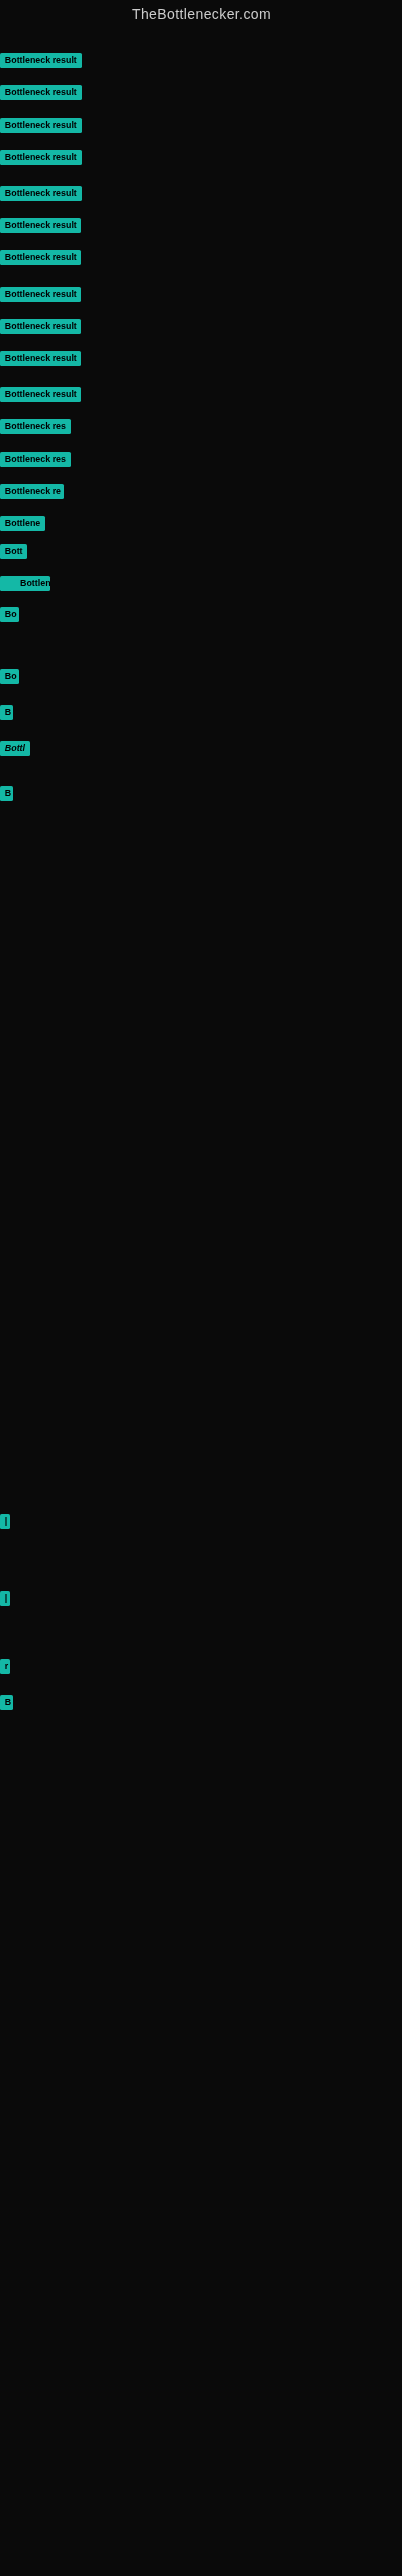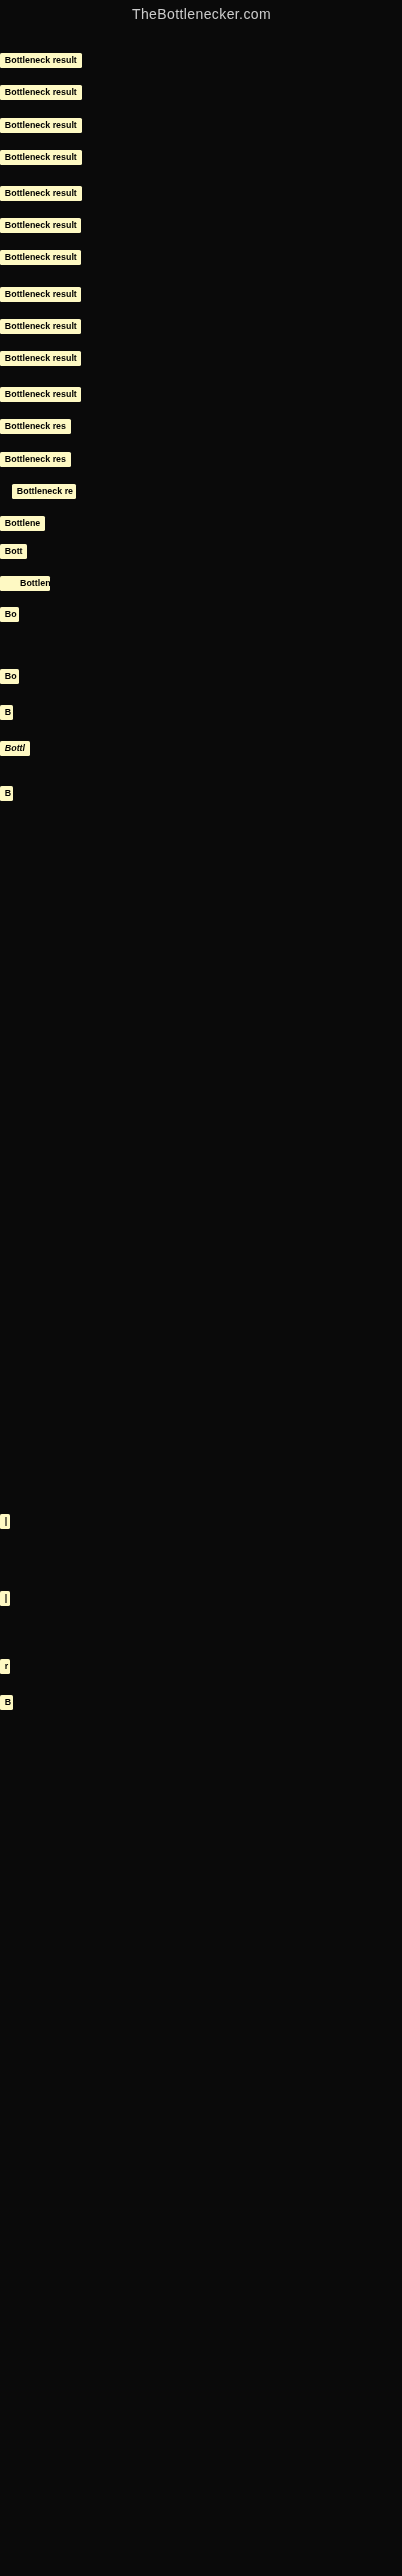--- a/index.html
+++ b/index.html
@@ -19,21 +19,21 @@
     .site-title {
       text-align: center;
       color: #cccccc;
       font-size: 14px;
       padding: 6.4px 0;
       letter-spacing: 0.4px;
     }
 
     .badge {
       display: inline-block;
-      background-color: #fef9c3;
+      background-color: #14b8a6;
       color: #000;
       font-size: 8.9px;
       font-weight: bold;
       padding: 2.4px 4.8px;
       border-radius: 1.6px;
       white-space: nowrap;
       overflow: hidden;
     }
 
     .badge-container {
@@ -54,21 +54,21 @@
     <div class="badge badge-container" style="top: 121px; left: 0px; max-width: 89px; overflow: hidden;">Bottleneck result</div>
     <div class="badge badge-container" style="top: 157px; left: 0px; max-width: 89px; overflow: hidden;">Bottleneck result</div>
     <div class="badge badge-container" style="top: 189px; left: 0px; max-width: 81px; overflow: hidden;">Bottleneck result</div>
     <div class="badge badge-container" style="top: 221px; left: 0px; max-width: 81px; overflow: hidden;">Bottleneck result</div>
     <div class="badge badge-container" style="top: 258px; left: 0px; max-width: 81px; overflow: hidden;">Bottleneck result</div>
     <div class="badge badge-container" style="top: 290px; left: 0px; max-width: 81px; overflow: hidden;">Bottleneck result</div>
     <div class="badge badge-container" style="top: 322px; left: 0px; max-width: 81px; overflow: hidden;">Bottleneck result</div>
     <div class="badge badge-container" style="top: 358px; left: 0px; max-width: 81px; overflow: hidden;">Bottleneck result</div>
     <div class="badge badge-container" style="top: 390px; left: 0px; max-width: 72px; overflow: hidden;">Bottleneck res</div>
     <div class="badge badge-container" style="top: 423px; left: 0px; max-width: 72px; overflow: hidden;">Bottleneck res</div>
-    <div class="badge badge-container" style="top: 455px; left: 0px; max-width: 64px; overflow: hidden; margin-left: 12px;">Bottleneck re</div>
+    <div class="badge badge-container" style="top: 455px; left: 0px; max-width: 64px; overflow: hidden;">Bottleneck re</div>
     <div class="badge badge-container" style="top: 487px; left: 0px; max-width: 52px; overflow: hidden;">Bottlene</div>
     <div class="badge badge-container" style="top: 515px; left: 0px; max-width: 32px; overflow: hidden; text-align: center;">Bott</div>
     <div class="badge badge-container" style="top: 547px; left: 0px; max-width: 50px; overflow: hidden; padding-left: 20px;">Bottlene</div>
     <div class="badge badge-container" style="top: 578px; left: 0px; max-width: 19.3px; overflow: hidden;">Bo</div>
     <div class="badge badge-container" style="top: 640px; left: 0px; max-width: 19.3px; overflow: hidden;">Bo</div>
     <div class="badge badge-container" style="top: 676px; left: 0px; max-width: 13px; overflow: hidden;">B</div>
     <div class="badge badge-container" style="top: 712px; left: 0px; max-width: 31px; overflow: hidden; font-style: italic;">Bottl</div>
     <div class="badge badge-container" style="top: 757px; left: 0px; max-width: 13px; overflow: hidden;">B</div>
     <div class="badge badge-container" style="top: 1485px; left: 0px; max-width: 6.4px; overflow: hidden;">|</div>
     <div class="badge badge-container" style="top: 1562px; left: 0px; max-width: 6.4px; overflow: hidden;">|</div>

